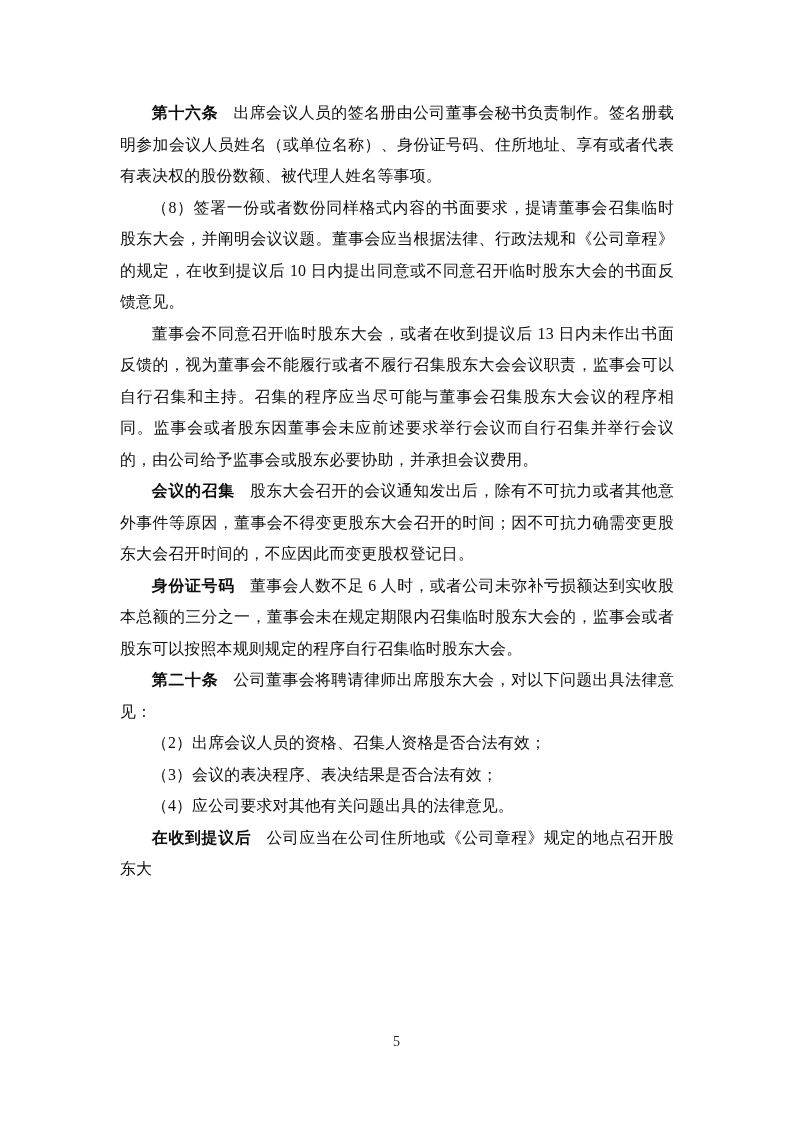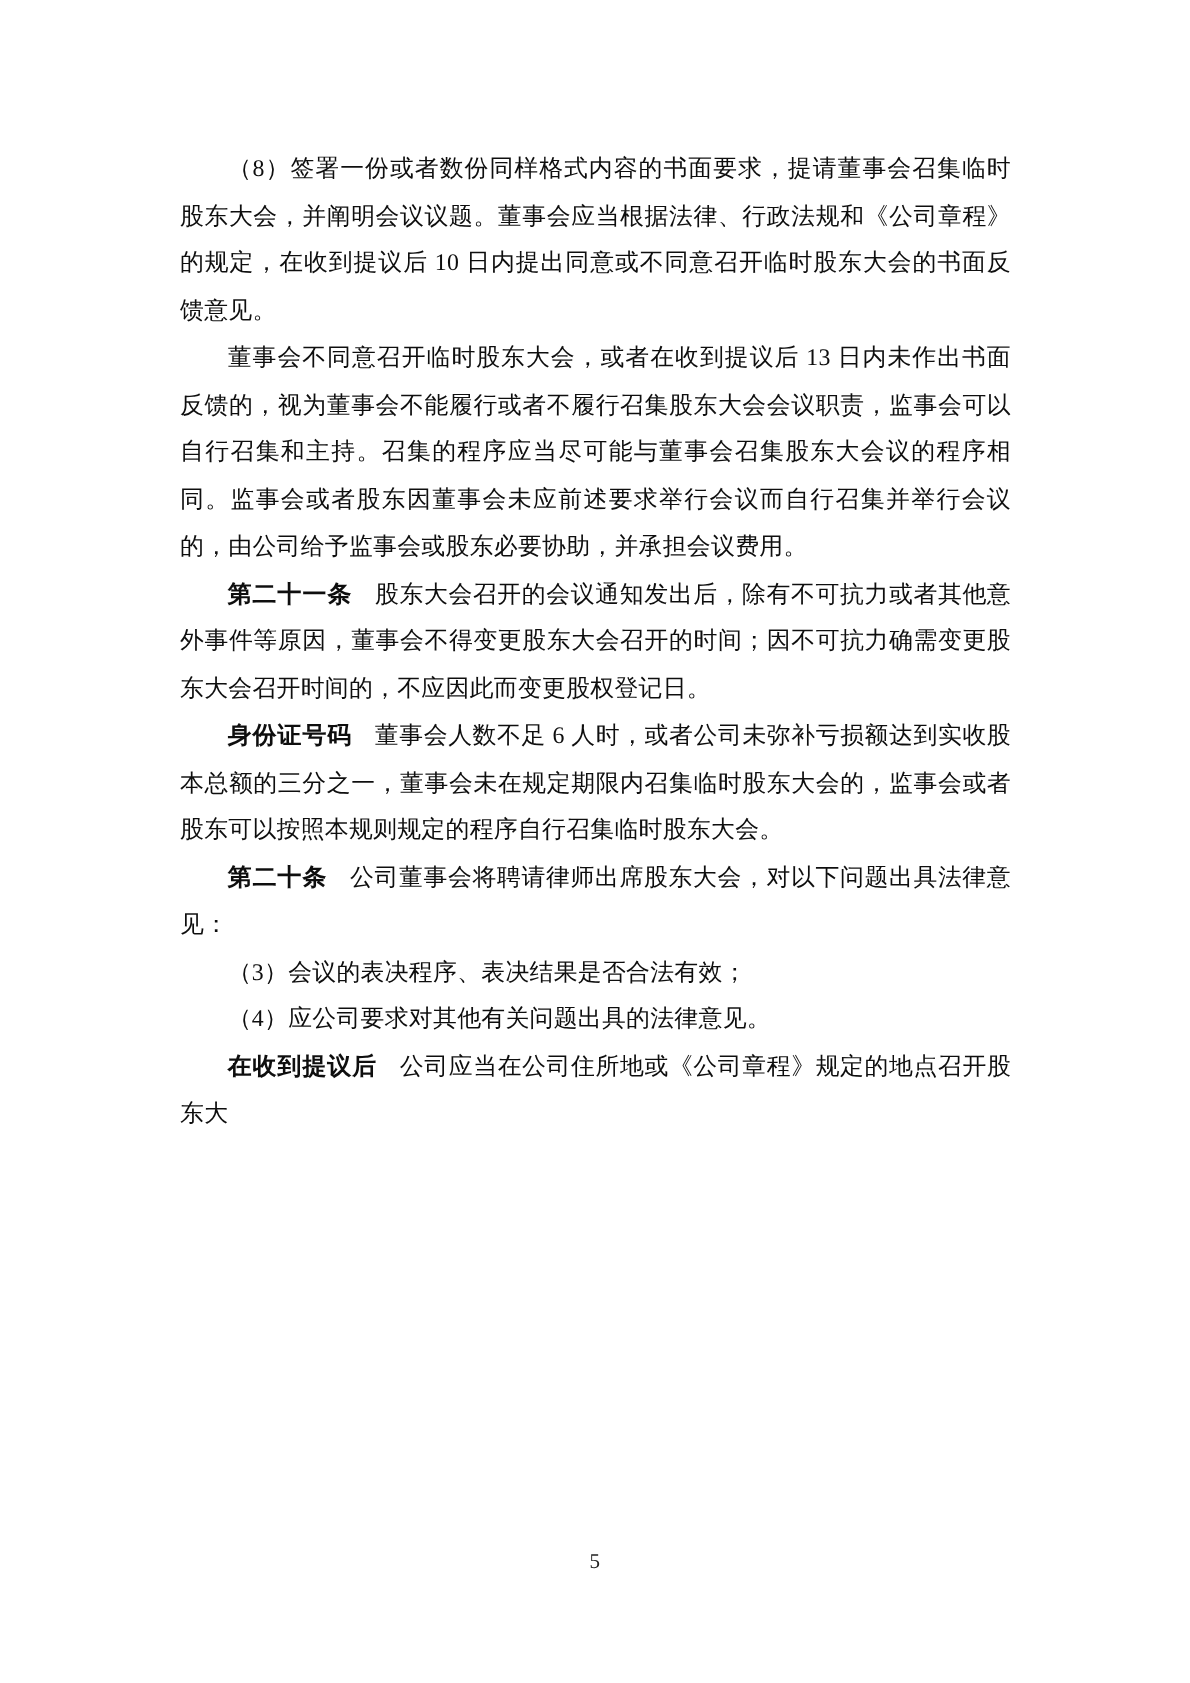--- a/index.html
+++ b/index.html
@@ -50,23 +50,25 @@
     font-size: 14px;
     color: #222222;
     font-family: "Liberation Serif", "DejaVu Serif", serif;
   }
 </style>
 </head>
 <body>
 
 <div class="page">
   <div class="doc-body">
+    <p><b class="term">第十六条</b><span>出席会议人员的签名册由公司董事会秘书负责制作。签名册载明参加会议人员姓名（或单位名称）、身份证号码、住所地址、享有或者代表有表决权的股份数额、被代理人姓名等事项。</span></p>
     <p><span>（8）签署一份或者数份同样格式内容的书面要求，提请董事会召集临时股东大会，并阐明会议议题。董事会应当根据法律、行政法规和《公司章程》的规定，在收到提议后 10 日内提出同意或不同意召开临时股东大会的书面反馈意见。</span></p>
     <p><span>董事会不同意召开临时股东大会，或者在收到提议后 13 日内未作出书面反馈的，视为董事会不能履行或者不履行召集股东大会会议职责，监事会可以自行召集和主持。召集的程序应当尽可能与董事会召集股东大会议的程序相同。监事会或者股东因董事会未应前述要求举行会议而自行召集并举行会议的，由公司给予监事会或股东必要协助，并承担会议费用。</span></p>
-    <p><b class="term">第二十一条</b><span>股东大会召开的会议通知发出后，除有不可抗力或者其他意外事件等原因，董事会不得变更股东大会召开的时间；因不可抗力确需变更股东大会召开时间的，不应因此而变更股权登记日。</span></p>
+    <p><b class="term">会议的召集</b><span>股东大会召开的会议通知发出后，除有不可抗力或者其他意外事件等原因，董事会不得变更股东大会召开的时间；因不可抗力确需变更股东大会召开时间的，不应因此而变更股权登记日。</span></p>
     <p><b class="term">身份证号码</b><span>董事会人数不足 6 人时，或者公司未弥补亏损额达到实收股本总额的三分之一，董事会未在规定期限内召集临时股东大会的，监事会或者股东可以按照本规则规定的程序自行召集临时股东大会。</span></p>
     <p><b class="term">第二十条</b><span>公司董事会将聘请律师出席股东大会，对以下问题出具法律意见：</span></p>
+    <p><span>（2）出席会议人员的资格、召集人资格是否合法有效；</span></p>
     <p><span>（3）会议的表决程序、表决结果是否合法有效；</span></p>
     <p><span>（4）应公司要求对其他有关问题出具的法律意见。</span></p>
     <p><b class="term">在收到提议后</b><span>公司应当在公司住所地或《公司章程》规定的地点召开股东大</span></p>
   </div>
   <div class="page-number">5</div>
 </div>
 
 </body></html>

